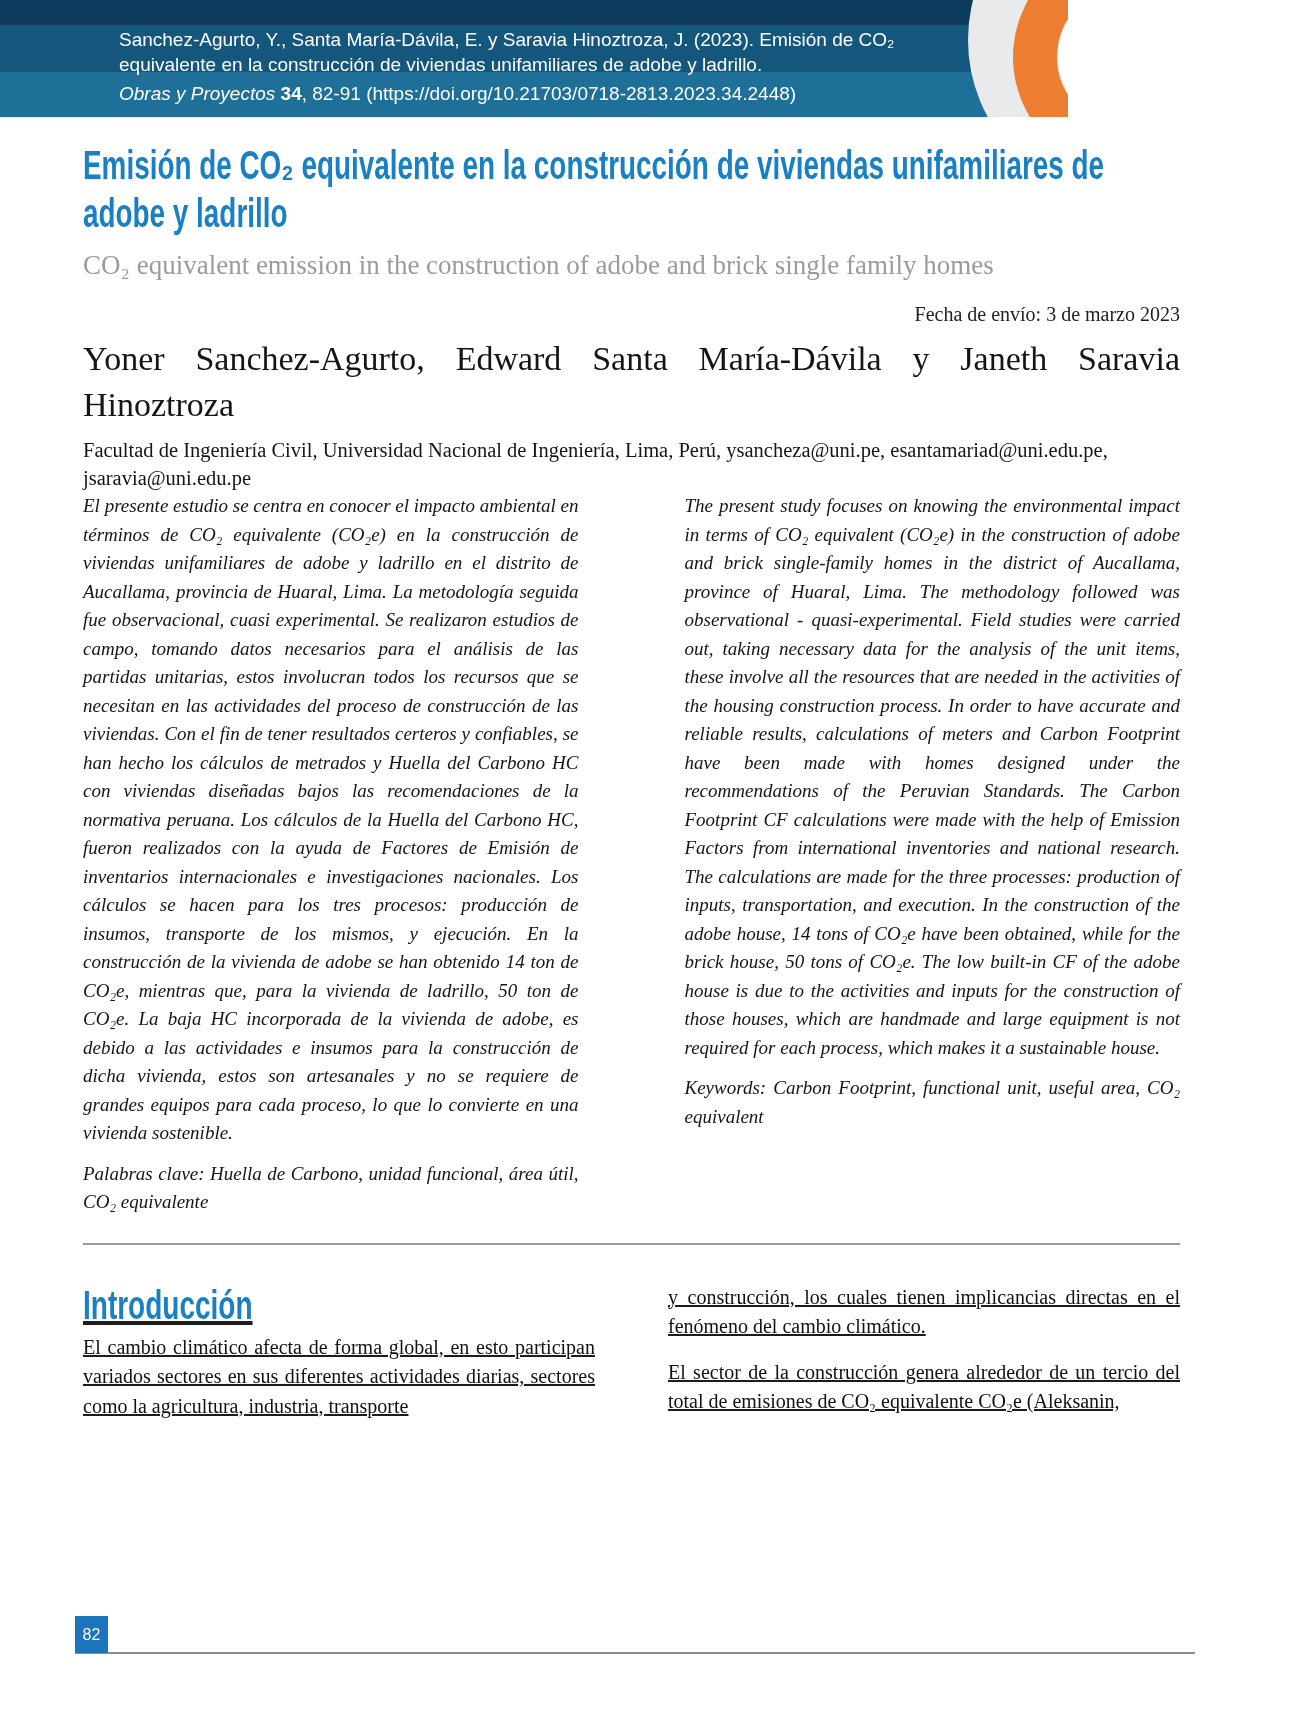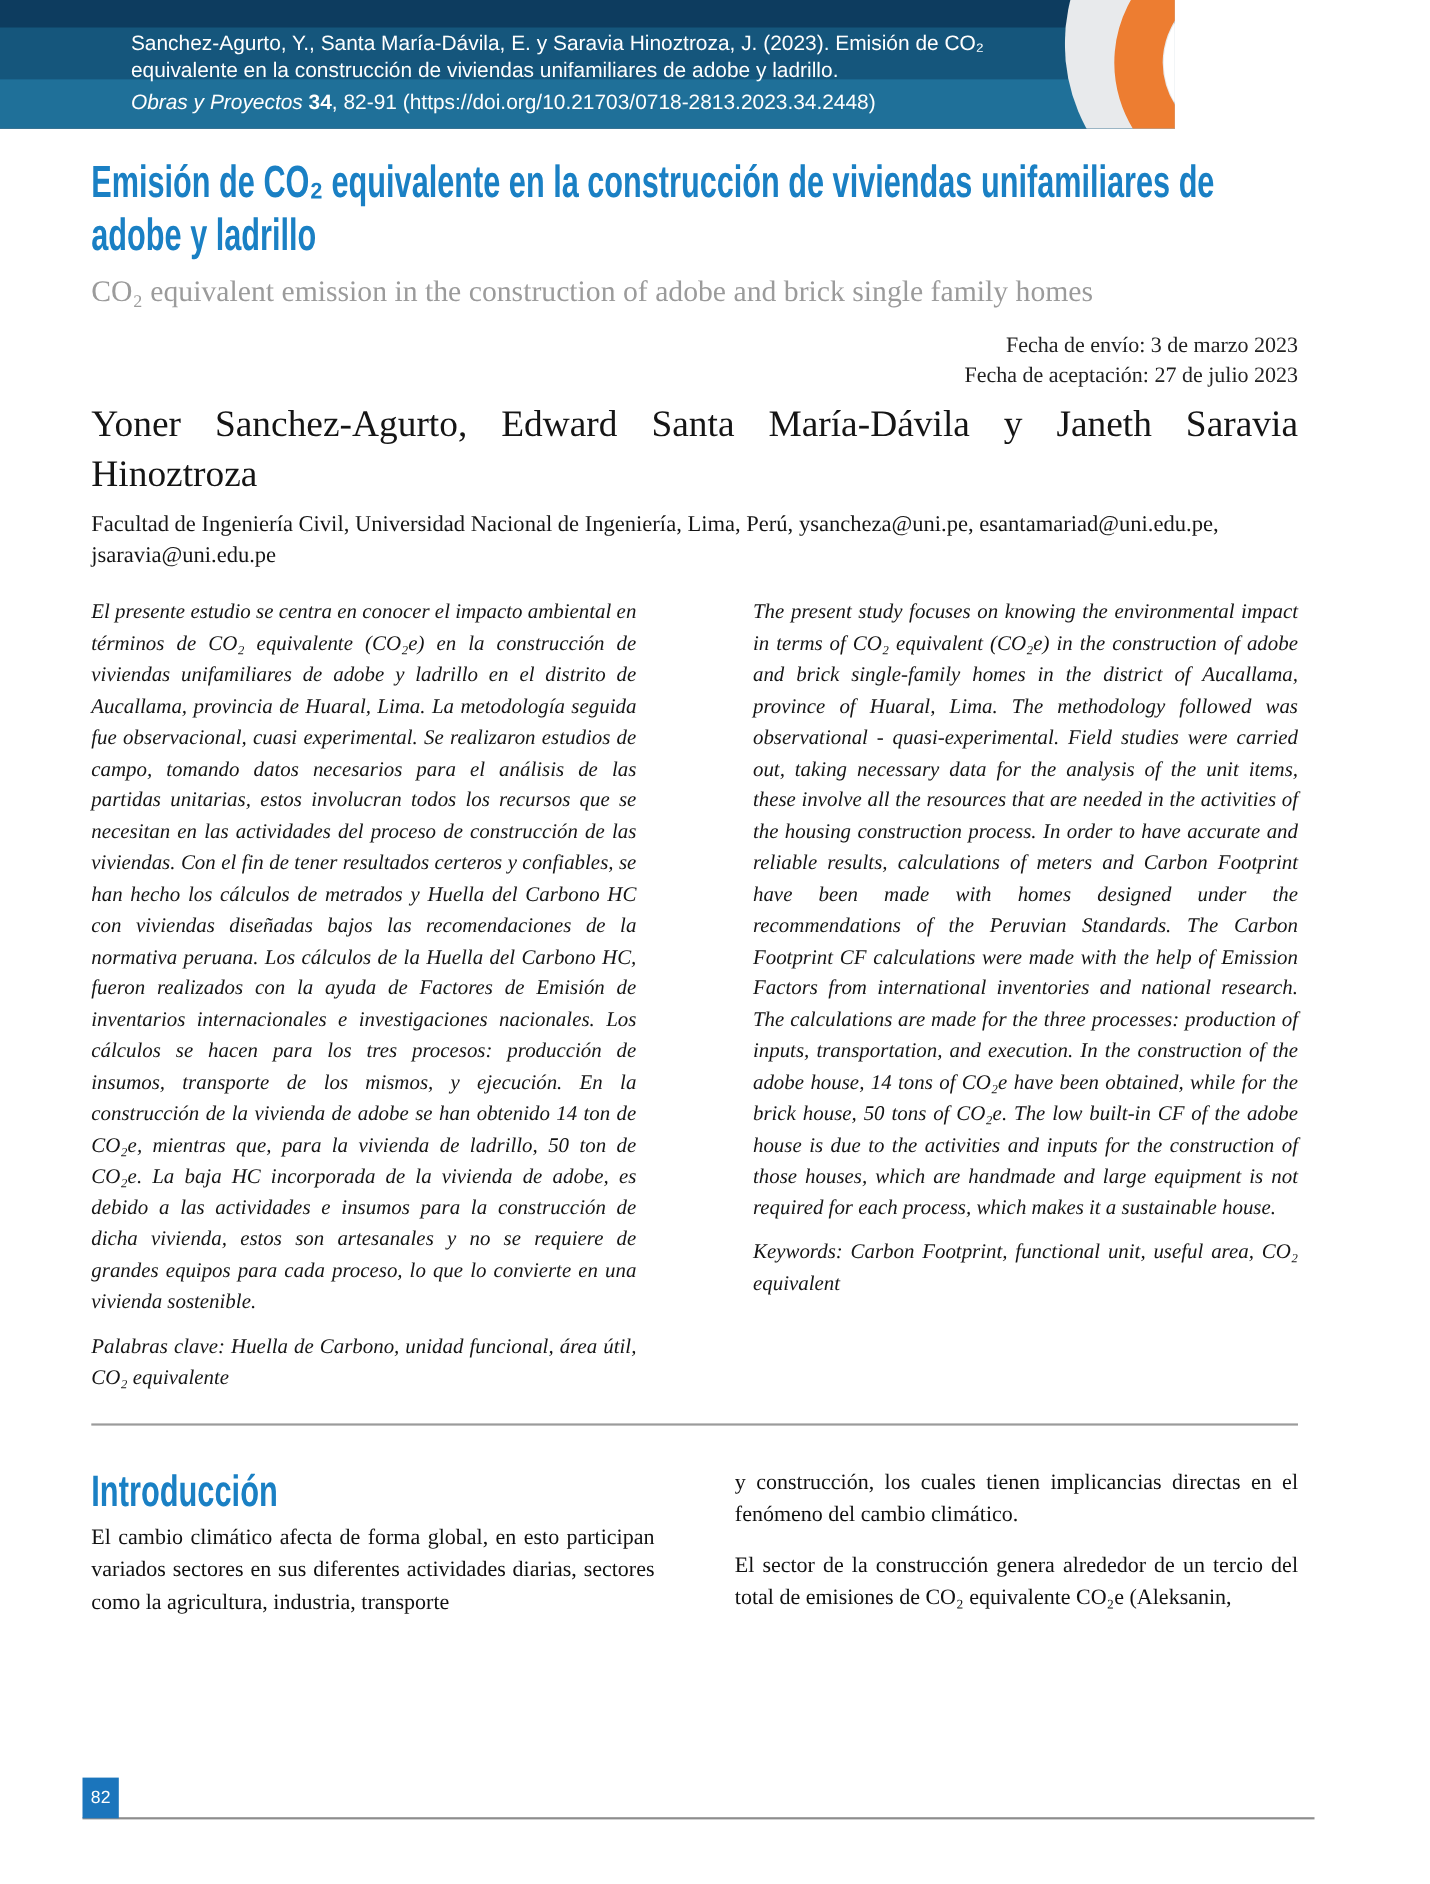--- a/index.html
+++ b/index.html
@@ -45,31 +45,31 @@
 
   .dates { margin-top:20px; text-align:right; font-size:20px; line-height:27px; color:#222; }
   .date-line { display:block; }
 
   .authors { margin-top:8px; font-size:34px; line-height:46px; color:#151515; }
   .authors-line1 { display:block; text-align:justify; text-align-last:justify; }
   .authors-line2 { display:block; }
 
   .affiliation { margin-top:8px; font-size:20.5px; line-height:28px; color:#151515; }
 
-  .abstract-row { margin-top:24px; display:flex; gap:106px; }
+  .abstract-row { display:flex; gap:106px; }
   .abs-col { width:512px; }
   .abstract-p { margin:0; font-style:italic; font-size:19px; line-height:28.5px;
     text-align:justify; color:#151515; }
   .keywords-p { margin:12px 0 0 0; font-style:italic; font-size:19px; line-height:28.5px;
     text-align:justify; color:#151515; }
 
   .divider { margin-top:26px; height:2px; background:#9b9b9b; }
 
   .intro { margin-top:38px; display:flex; gap:73px; }
-  .intro-col { width:512px; }
+  .intro-col { width:512px;text-decoration:underline; }
   .section-heading-box { height:50px; }
   .section-heading { transform:scaleX(0.7); transform-origin:0 0; width:600px;
     font-family:"Liberation Sans", sans-serif; font-weight:bold; font-size:40px;
     line-height:44px; color:#1a80c4; white-space:nowrap; }
   .intro-p { margin:0; font-size:20px; line-height:29.5px; text-align:justify;
     font-stretch:condensed; color:#111; }
   .intro-p + .intro-p { margin-top:16px; }
 
   
   .page-num { position:absolute; left:75px; top:1616px; width:33px; height:37px;
@@ -115,21 +115,20 @@
       <h1 class="title-scale" style="margin:0">
         <span class="title-line">Emisión de CO₂ equivalente en la construcción de viviendas unifamiliares de</span>
         <span class="title-line">adobe y ladrillo</span>
       </h1>
     </div>
 
     <div class="subtitle">CO₂ equivalent emission in the construction of adobe and brick single family homes</div>
 
     <div class="dates">
       <span class="date-line">Fecha de envío: 3 de marzo 2023</span>
-      <span class="date-line">Fecha de aceptación: 27 de julio 2023</span>
     </div>
 
     <div class="authors">
       <span class="authors-line1">Yoner Sanchez-Agurto, Edward Santa María-Dávila y Janeth Saravia</span>
       <span class="authors-line2">Hinoztroza</span>
     </div>
 
     <div class="affiliation">Facultad de Ingeniería Civil, Universidad Nacional de Ingeniería, Lima, Perú, ysancheza@uni.pe, esantamariad@uni.edu.pe, jsaravia@uni.edu.pe</div>
 
     <div class="abstract-row">

